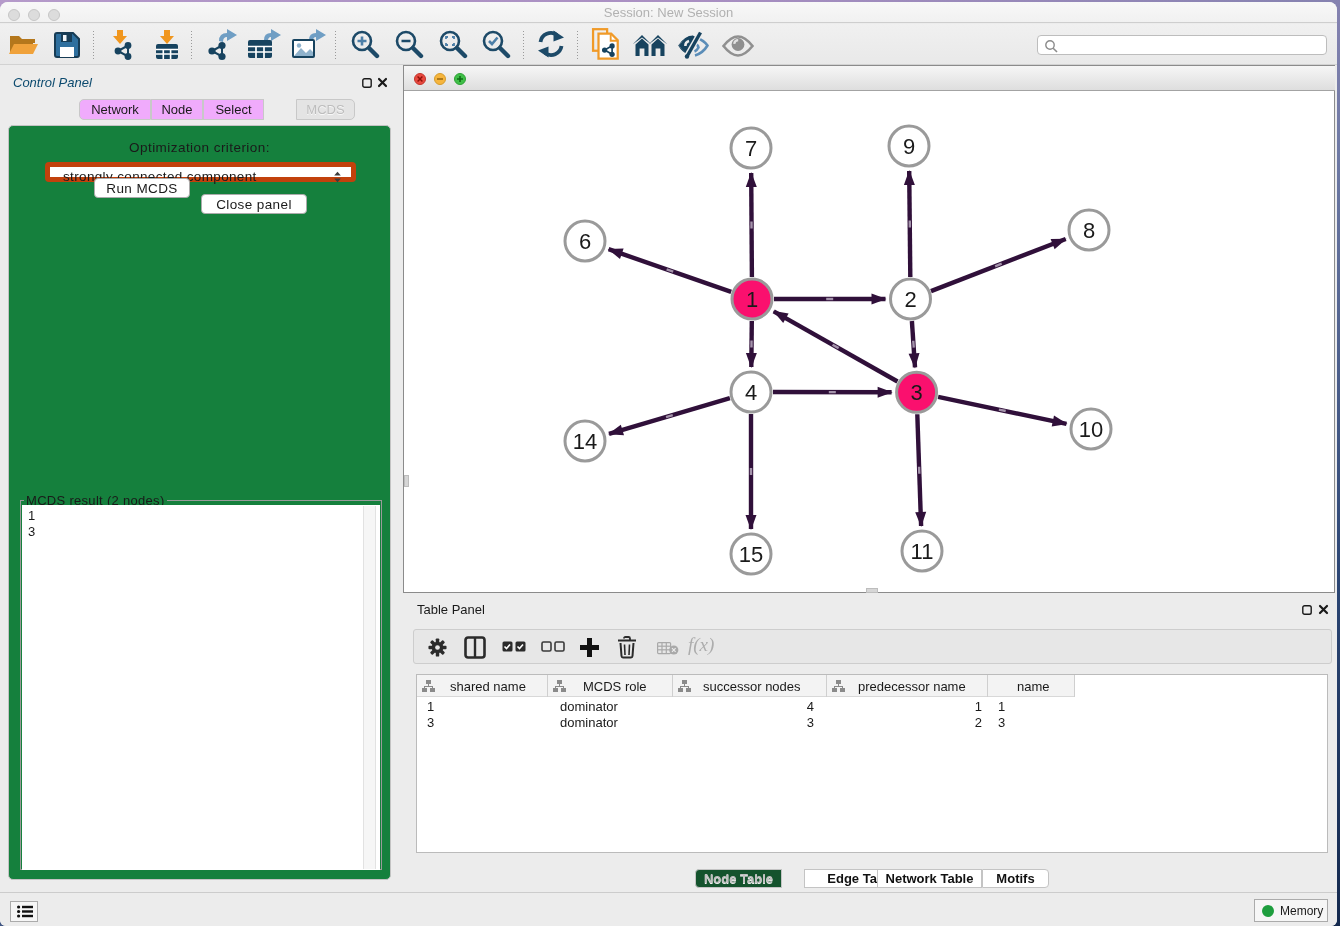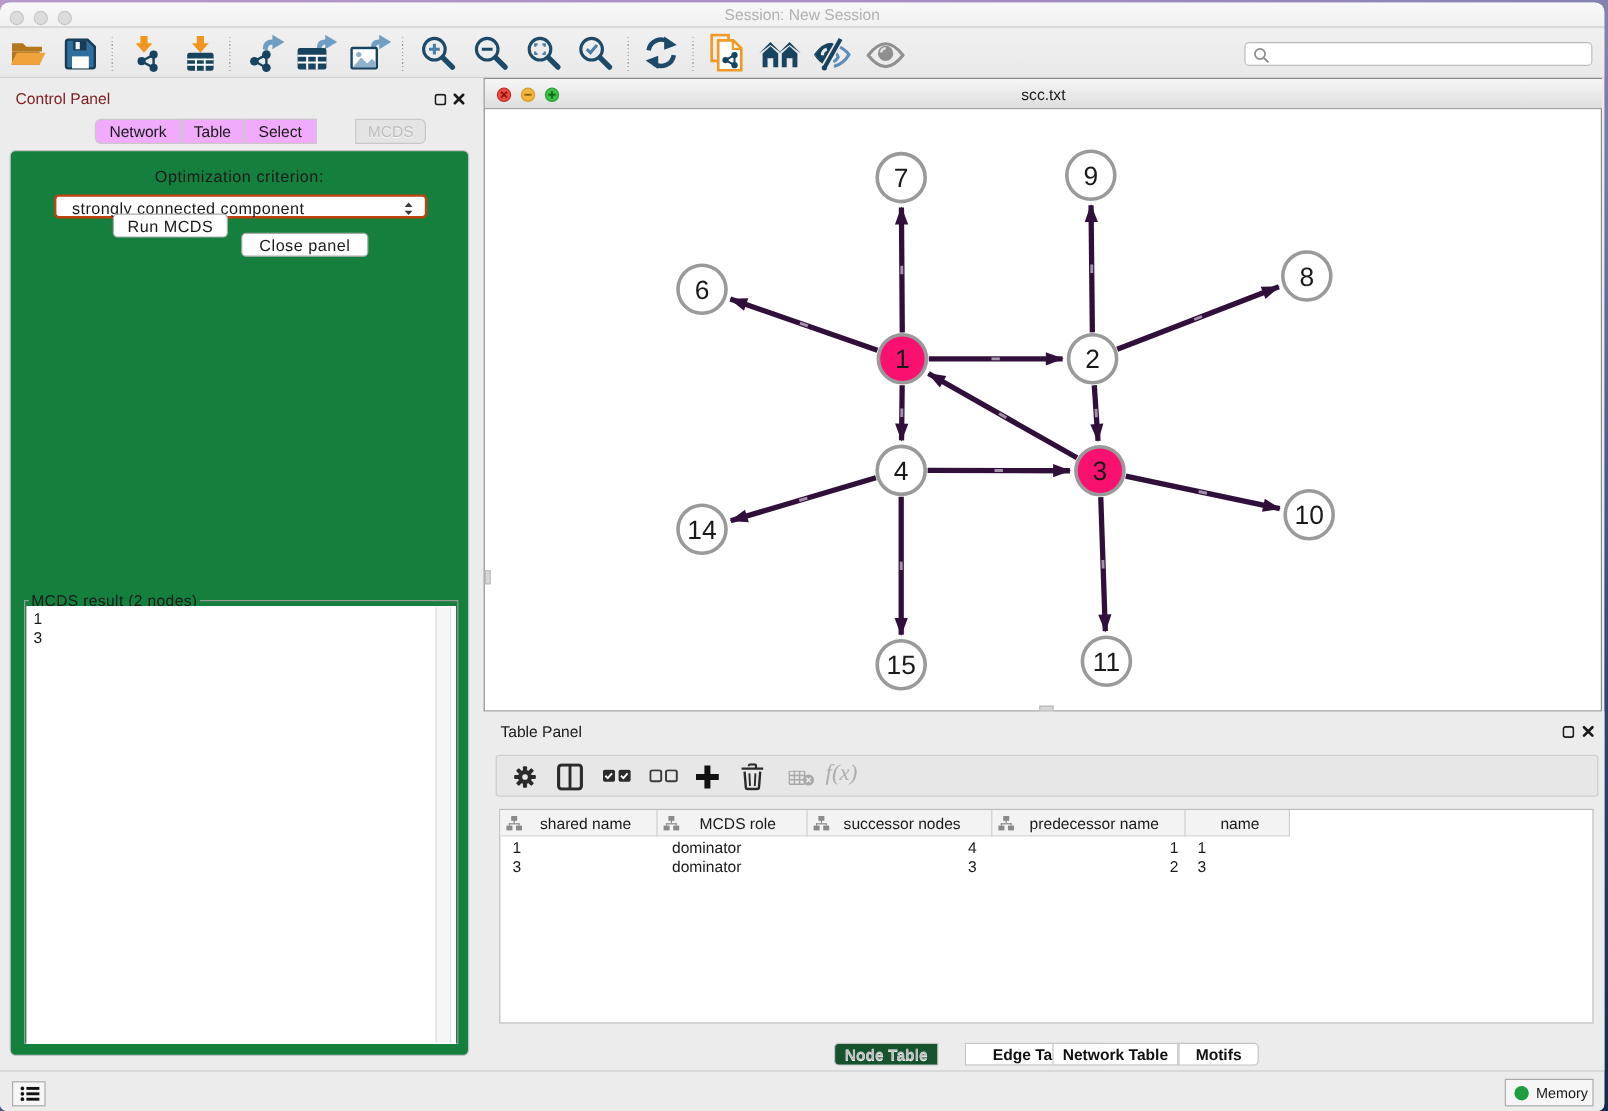--- a/index.html
+++ b/index.html
@@ -8,25 +8,25 @@
 .win { position:absolute; left:0; top:2px; width:1337px; height:924px; background:#ececec; border-radius:8px 8px 6px 6px; overflow:hidden; }
 .titlebar { position:absolute; left:0; top:0; width:1337px; height:21px; background:linear-gradient(#f8f8f8,#f1f1f1); border-bottom:1px solid #cecece; }
 .tl { position:absolute; top:7px; width:12px; height:12px; border-radius:50%; background:#dcdcdc; border:1px solid #c6c6c6; }
 .title { position:absolute; top:3px; left:0; width:1337px; text-align:center; font-size:13px; color:#b1b1b1; }
 .toolbar { position:absolute; left:0; top:22px; width:1337px; height:41px; background:linear-gradient(#f0f0f0,#e9e9e9); border-bottom:1px solid #d2d2d2; }
 .sep { position:absolute; top:7px; height:29px; width:1px; background-image:repeating-linear-gradient(to bottom,#9a9a9a 0 1px,transparent 1px 3px); }
 .ticon { position:absolute; top:0; }
 .search { position:absolute; left:1037px; top:11px; width:290px; height:20px; background:#fff; border:1px solid #bdbdbd; border-radius:4px; }
 
 .cpanel { position:absolute; left:0; top:64px; width:392px; height:826px; background:#ececec; }
-.cphead { position:absolute; left:13px; top:9px; font-size:13px; color:#7f1d1d; }
+.cphead { position:absolute; left:13px; top:9px; font-size:13px; color:#0c4a6e;font-style:italic; }
 .tab { position:absolute; top:33px; height:21px; background:#f0abfc; border:1px solid #c8c8c8; color:#1a1a1a; text-align:center; line-height:20px; font-size:13px; }
 .cpbody { position:absolute; left:8px; top:59px; width:383px; height:755px; border:1px solid #c3c3c3; border-radius:5px; background:#15803d; }
 .mcdstab { background:#e4e4e4 !important; color:#bdbdbd !important; border-radius:0 5px 5px 0; text-shadow:0 1px 0 #f8f8f8;margin-left:32px; }
-.combo { position:absolute; left:36px; top:36px; width:311px; height:20px; background:#fff; border:2px solid #c2410c; border-radius:4px; }
+.combo { position:absolute; left:36px; top:36px; width:311px; height:20px; background:#fff; border:5px solid #c2410c; border-radius:4px; }
 .btn { position:absolute; height:20px; background:#fff; border:1px solid #ababab; border-radius:4px; font-size:13.5px; letter-spacing:0.4px; color:#1a1a1a; text-align:center; line-height:19px; }
 .resultfs { position:absolute; left:11px; top:367px; width:362px; height:377px; border:1px solid #9a9a9a; }
 .resultfs legend { font-size:13px; letter-spacing:0.3px; color:#1a1a1a; margin-left:3px; padding:0 2px; }
 .resultbox { position:absolute; left:1px; top:-3px; width:358px; height:365px; background:#fff; font-size:13px; color:#1a1a1a; }
 .vscroll { position:absolute; right:4px; top:1px; width:13px; height:363px; background:#f6f6f6; border-left:1px solid #e2e2e2; border-right:1px solid #e2e2e2; }
 
 .netwin { position:absolute; left:403px; top:63px; width:932px; height:528px; border:1px solid #8b8b8b; background:#fff; }
 .nettitle { position:absolute; left:0; top:0; width:931px; height:25px; background:linear-gradient(#f6f6f6,#dedede); border-bottom:1px solid #a3a3a3; }
 .light { position:absolute; top:7px; width:12px; height:12px; border-radius:50%; }
 .light svg { position:absolute; left:0; top:0; display:block; }
@@ -219,21 +219,21 @@
   </div>
   <div class="cpanel">
     <div class="cphead">Control Panel</div>
     <svg style="position:absolute;left:362px;top:12px;" width="10" height="10" viewBox="0 0 10 10">
         <rect x="0.8" y="0.8" width="8.4" height="8.4" rx="1.8" fill="none" stroke="#1a1a1a" stroke-width="1.4"></rect>
       </svg>
     <svg style="position:absolute;left:377px;top:11px;" width="11" height="11" viewBox="0 0 11 11">
         <path d="M2 2 L9 9 M9 2 L2 9" stroke="#1a1a1a" stroke-width="2.2" stroke-linecap="round"></path>
       </svg>
     <div class="tab" style="left:79px; width:72px; border-radius:5px 0 0 5px;">Network</div>
-    <div class="tab" style="left:151px; width:52px;">Table</div>
+    <div class="tab" style="left:151px; width:52px;">Node</div>
     <div class="tab" style="left:203px; width:61px;">Select</div>
     <div class="tab mcdstab" style="left:264px; width:59px;">MCDS</div>
     <div class="cpbody">
       <div style="position:absolute;left:0;top:14px;width:100%;text-align:center;font-size:13.5px;letter-spacing:0.45px;color:#1a1a1a;">Optimization criterion:</div>
       <div class="combo">
         <span style="position:absolute;left:13px;top:2px;font-size:13.5px;letter-spacing:0.35px;color:#1a1a1a;">strongly connected component</span>
         <svg style="position:absolute;right:9px;top:4px;" width="9" height="12" viewBox="0 0 9 12">
           <path d="M1.2 4.4 L4.5 0.8 L7.8 4.4 Z" fill="#3c3c3c"></path>
           <path d="M1.2 7.6 L4.5 11.2 L7.8 7.6 Z" fill="#3c3c3c"></path>
         </svg>
@@ -260,21 +260,20 @@
       <div class="light" style="left:30px; background:#f6b53d; border:1px solid #d59c2c;">
           <svg width="10" height="10" viewBox="0 0 10 10">
             <path d="M2 5 L8 5" stroke="#96660e" stroke-width="1.6"></path>
           </svg>
         </div>
       <div class="light" style="left:50px; background:#3fbf47; border:1px solid #2da135;">
           <svg width="10" height="10" viewBox="0 0 10 10">
             <path d="M2 5 L8 5 M5 2 L5 8" stroke="#0e6b14" stroke-width="1.6"></path>
           </svg>
         </div>
-      <div style="position:absolute;left:0;top:5px;width:100%;text-align:center;font-size:13px;color:#1a1a1a;">scc.txt</div>
     </div>
     <svg class="graph" width="931" height="501" viewBox="0 0 931 501" style="position:absolute;left:0;top:25px;">
       <g stroke="#30103a" stroke-width="4.4">
         <line x1="347.9" y1="186.0" x2="347.2" y2="82.0"></line>
         <line x1="327.2" y1="200.8" x2="204.6" y2="158.2"></line>
         <line x1="370.0" y1="208.0" x2="481.5" y2="208.0"></line>
         <line x1="347.8" y1="230.0" x2="347.3" y2="276.0"></line>
         <line x1="506.3" y1="186.0" x2="505.2" y2="80.0"></line>
         <line x1="527.0" y1="200.1" x2="661.7" y2="148.0"></line>
         <line x1="507.9" y1="230.0" x2="511.0" y2="276.4"></line>

